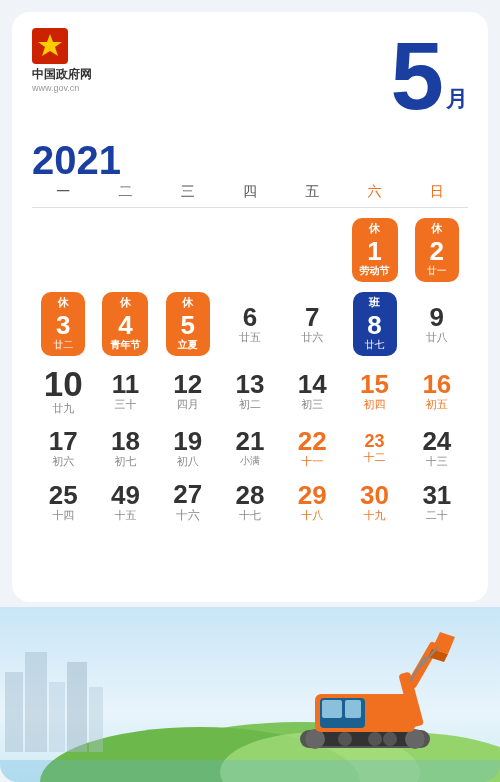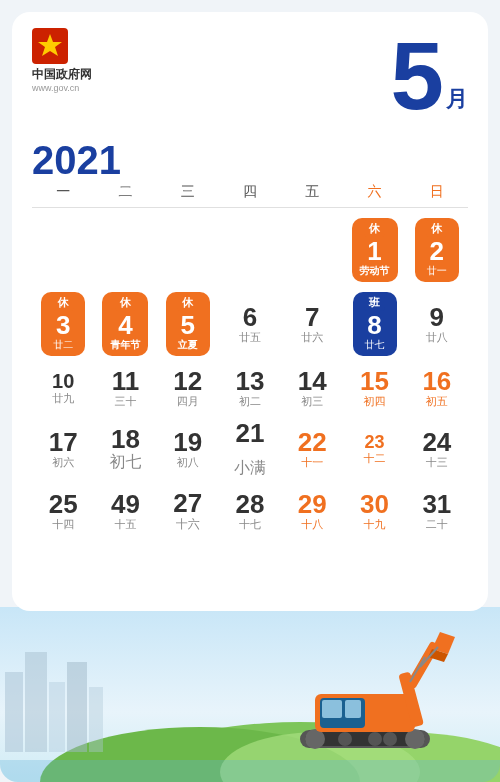--- a/index.html
+++ b/index.html
@@ -249,21 +249,21 @@
 
     <div class="day-cell">
       <div class="day-cell-inner">
         <div style="font-size:26px;font-weight:bold;color:#333;line-height:1;">9</div>
         <div style="font-size:11px;color:#888;">廿八</div>
       </div>
     </div>
 
     <div class="day-cell">
       <div class="day-cell-inner">
-        <div style="font-size:20px;font-weight:bold;color:#333;line-height:1;">10</div>
+        <div style="font-size:35px;font-weight:bold;color:#333;line-height:1;">10</div>
         <div style="font-size:11px;color:#888;">廿九</div>
       </div>
     </div>
     <div class="day-cell">
       <div class="day-cell-inner">
         <div style="font-size:26px;font-weight:bold;color:#333;line-height:1;">11</div>
         <div style="font-size:11px;color:#888;">三十</div>
       </div>
     </div>
     <div class="day-cell">
@@ -301,33 +301,33 @@
 
     <div class="day-cell">
       <div class="day-cell-inner">
         <div style="font-size:26px;font-weight:bold;color:#333;line-height:1;">17</div>
         <div style="font-size:11px;color:#888;">初六</div>
       </div>
     </div>
     <div class="day-cell">
       <div class="day-cell-inner">
         <div style="font-size:26px;font-weight:bold;color:#333;line-height:1;">18</div>
-        <div style="font-size:16px;color:#888;">初七</div>
+        <div style="font-size:11px;color:#888;">初七</div>
       </div>
     </div>
     <div class="day-cell">
       <div class="day-cell-inner">
         <div style="font-size:26px;font-weight:bold;color:#333;line-height:1;">19</div>
         <div style="font-size:11px;color:#888;">初八</div>
       </div>
     </div>
     <div class="day-cell">
       <div class="day-cell-inner">
         <div style="font-size:26px;font-weight:bold;color:#333;line-height:1;">21</div>
-        <div style="font-size:16px;color:#888;margin-top:12px;">小满</div>
+        <div style="font-size:10px;color:#888;">小满</div>
       </div>
     </div>
 
     <div class="day-cell">
       <div class="day-cell-inner">
         <div style="font-size:26px;font-weight:bold;color:#f07020;line-height:1;">22</div>
         <div style="font-size:11px;color:#f07020;">十一</div>
       </div>
     </div>
 

